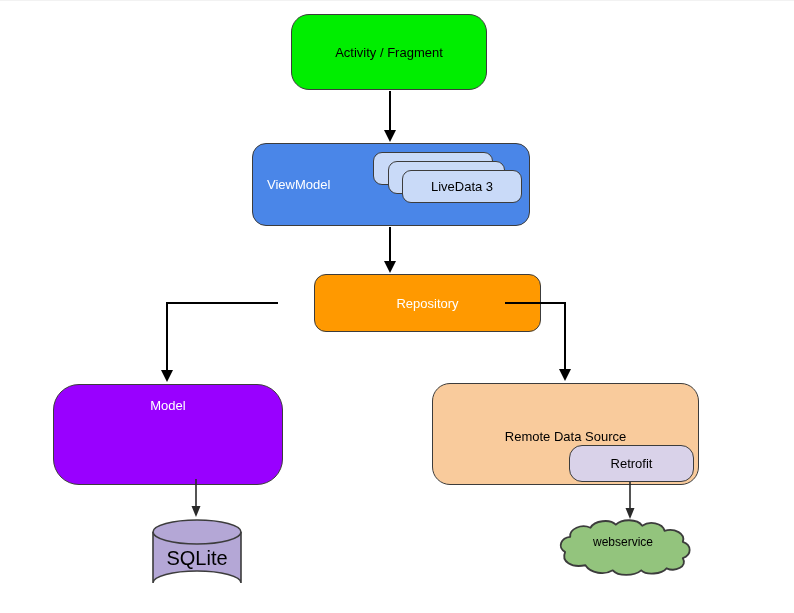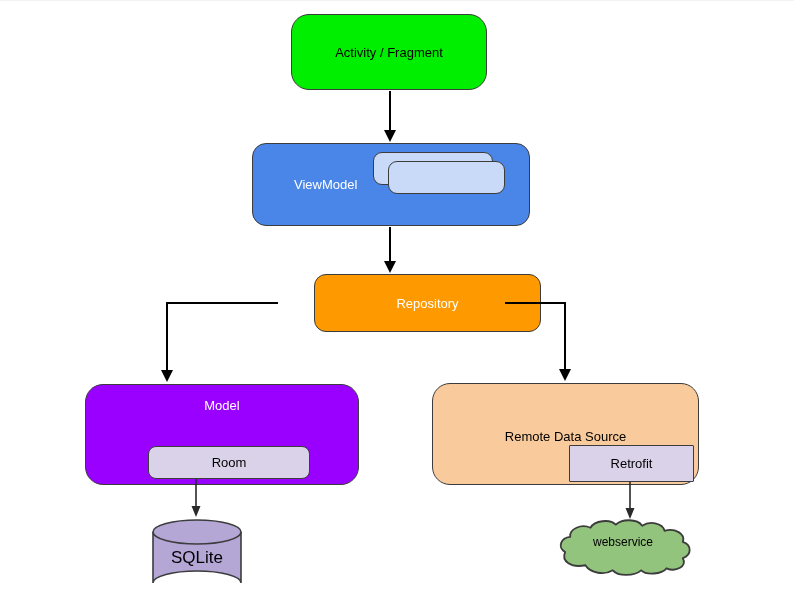--- a/index.html
+++ b/index.html
@@ -9,46 +9,46 @@
     border-top:1px solid #f2f2f2;
   }
   .node{position:absolute;box-sizing:border-box;border:1.6px solid #3c3c3c;}
   .label{position:absolute;box-sizing:border-box;display:flex;align-items:center;justify-content:center;
          font-size:13px;color:#000;white-space:nowrap;}
   
   .activity{left:291px;top:13px;width:196px;height:76px;border-radius:18px;background:var(--activity-fill);}
   .activity .label{inset:0;}
   
   .viewmodel{left:252px;top:142px;width:278px;height:83px;border-radius:14px;background:var(--viewmodel-fill);}
-  .viewmodel-label{left:14px;top:0;bottom:0;justify-content:flex-start;color:#ffffff;margin-left:27px;}
+  .viewmodel-label{left:14px;top:0;bottom:0;justify-content:flex-start;color:#ffffff;}
   .card{position:absolute;box-sizing:border-box;width:120px;height:33px;border:1.5px solid #3c3c3c;
         border-radius:9px;background:var(--livedata-fill);}
   .card1{left:120px;top:8px;}
   .card2{left:135px;top:17px;width:117px;}
   .card3{left:149px;top:26px;}
   .card3 .label{inset:0;}
   
   .repository{left:278px;top:273px;width:227px;height:58px;border-radius:12px;background:var(--repository-fill);margin-left:36px;}
   .repository .label{inset:0;color:#ffffff;}
   
-  .model{left:53px;top:383px;width:274px;height:101px;border-radius:18px;background:var(--model-fill);margin-left:32px;}
+  .model{left:53px;top:383px;width:230px;height:101px;border-radius:26px;background:var(--model-fill);}
   .model-label{left:0;right:0;top:10px;height:20px;color:#ffffff;}
   .room{left:62px;top:61px;width:162px;height:33px;position:absolute;box-sizing:border-box;
         border:1.5px solid #3c3c3c;border-radius:8px;background:var(--room-fill);}
   .room .label{inset:0;}
   
   .remote{left:432px;top:382px;width:267px;height:102px;border-radius:18px;background:var(--remote-fill);}
   .remote-label{left:0;right:0;top:10px;height:20px;margin-top:32px;}
   .retrofit{left:136px;top:61px;width:125px;height:37px;position:absolute;box-sizing:border-box;
-        border:1.5px solid #3c3c3c;border-radius:1px;background:var(--retrofit-fill);}
+        border:1.5px solid #3c3c3c;border-radius:13px;background:var(--retrofit-fill);}
   .retrofit .label{inset:0;}
   
   .shape{position:absolute;}
   .sqlite-shape{left:152px;top:518px;width:90px;height:77px;}
-  .sqlite-label{left:152px;top:537px;width:90px;height:40px;font-size:17px;}
+  .sqlite-label{left:152px;top:537px;width:90px;height:40px;font-size:20px;}
   .cloud-shape{left:557px;top:517px;width:140px;height:59px;}
   .cloud-label{left:557px;top:528px;width:132px;height:26px;font-size:12px;}
   .cyl-body{fill:var(--sqlite-fill);stroke:#3c3c3c;stroke-width:1.6;}
   .cyl-top{fill:var(--sqlite-fill);stroke:#3c3c3c;stroke-width:1.6;}
   .cloud-path{fill:var(--webservice-fill);stroke:#3c3c3c;stroke-width:1.8;stroke-linejoin:round;}
   
   .arrows{position:absolute;inset:0;pointer-events:none;}
   .arrow-line{fill:none;stroke:var(--arrow);stroke-width:2;}
   .arrow-line-thin{fill:none;stroke:#2a2a2a;stroke-width:1.6;}
   .arrow-head{fill:var(--arrow);stroke:none;}
@@ -60,31 +60,31 @@
 <div class="canvas">
 
   <div class="node activity">
     <div class="label">Activity / Fragment</div>
   </div>
 
   <div class="node viewmodel">
     <div class="label viewmodel-label">ViewModel</div>
     <div class="card card1"></div>
     <div class="card card2"></div>
+    <div class="card card3">
+      <div class="label">LiveData 3</div>
+    </div>
   </div>
 
   <div class="node repository">
     <div class="label">Repository</div>
   </div>
 
   <div class="node model">
     <div class="label model-label">Model</div>
-    <div class="room">
-      <div class="label">Room</div>
-    </div>
   </div>
 
   <div class="node remote">
     <div class="label remote-label">Remote Data Source</div>
     <div class="retrofit">
       <div class="label">Retrofit</div>
     </div>
   </div>
 
   <svg class="shape sqlite-shape" viewBox="0 0 90 77">

